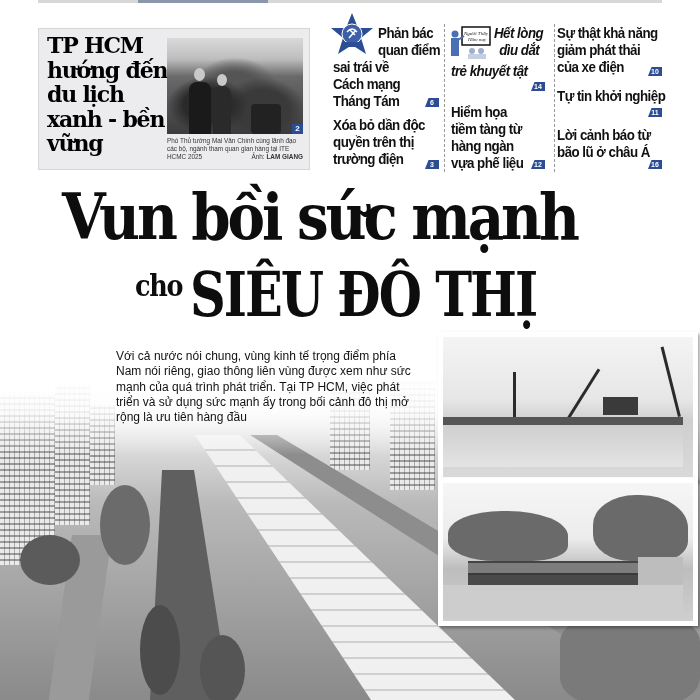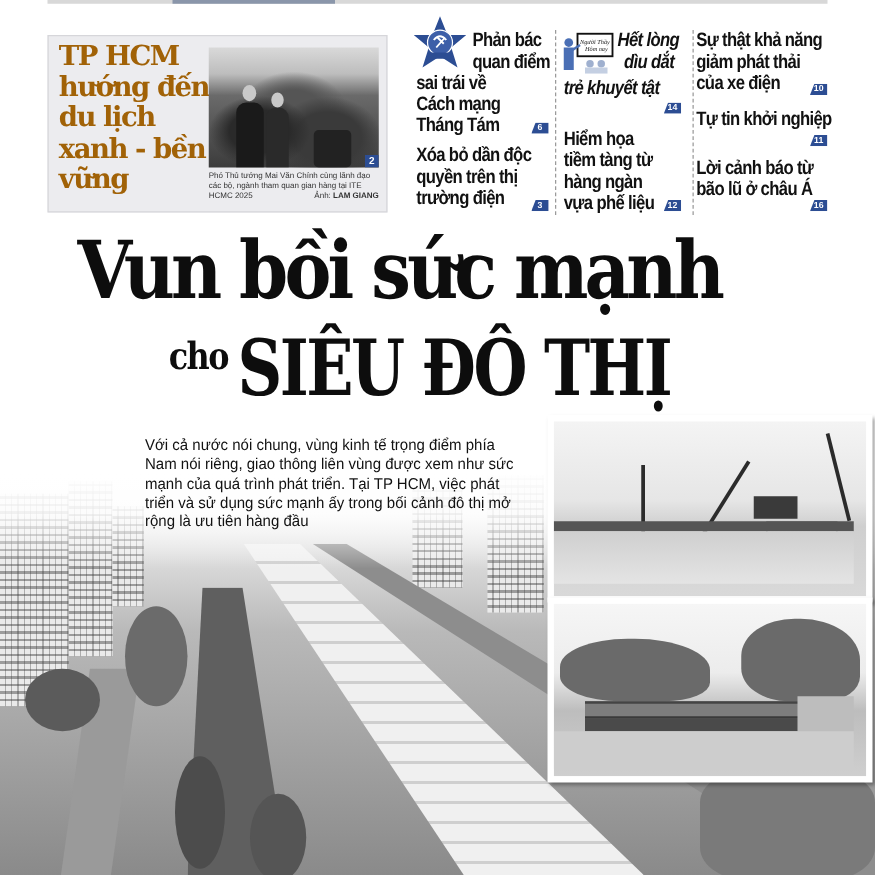--- a/index.html
+++ b/index.html
@@ -11,21 +11,21 @@
   .topbar-accent { position:absolute; left:138px; top:0; width:130px; height:3px; background:#8a96aa; }
 
   
   .feature-box {
     position:absolute; left:38px; top:28px; width:272px; height:142px;
     background:#ececef; border:1px solid #d6d6da; box-sizing:border-box;
   }
   .feature-headline {
     position:absolute; left:8px; top:4px; width:125px;
     font-family:"DejaVu Serif", serif; font-weight:bold; font-size:22px;
-    line-height:24.5px; letter-spacing:-1.2px; color:#a16207;
+    line-height:24.5px; letter-spacing:-1.2px; color:#000000;
   }
   .feature-photo {
     position:absolute; left:128px; top:9px; width:136px; height:96px;
     background:
       radial-gradient(ellipse at 30% 70%, #2a2a2a 0 18%, transparent 30%),
       radial-gradient(ellipse at 70% 75%, #3a3a3a 0 20%, transparent 32%),
       radial-gradient(ellipse at 50% 55%, #555 0 25%, transparent 45%),
       linear-gradient(180deg, #d9d9d9 0%, #bdbdbd 22%, #6a6a6a 40%, #3c3c3c 100%);
     overflow:hidden;
   }

